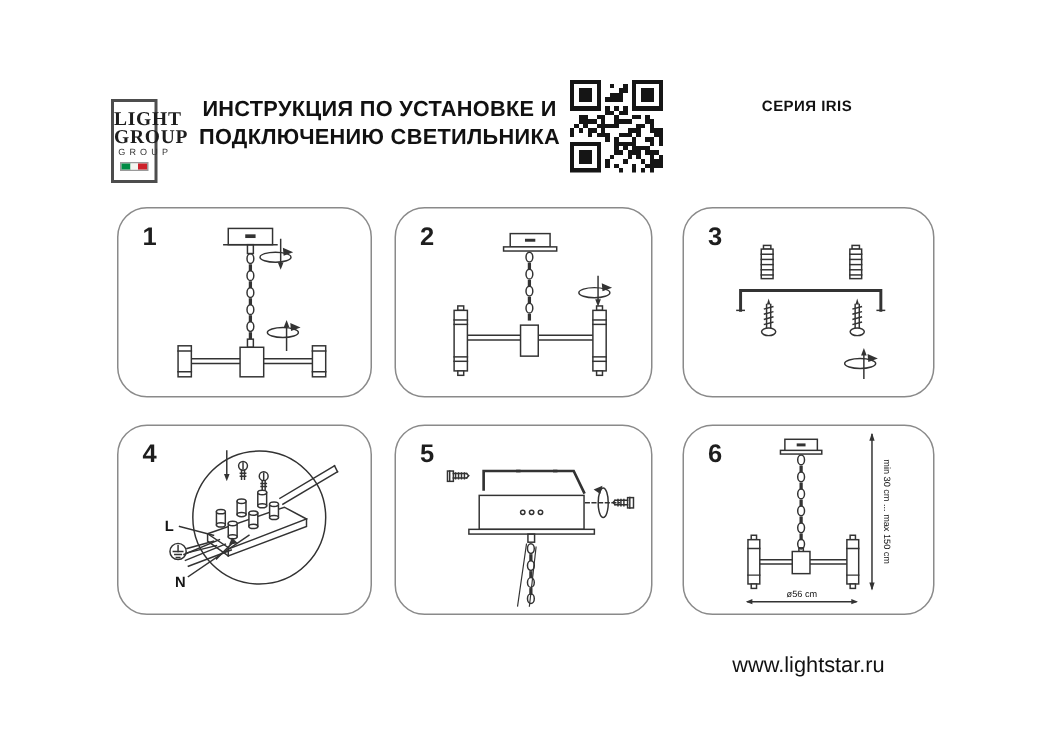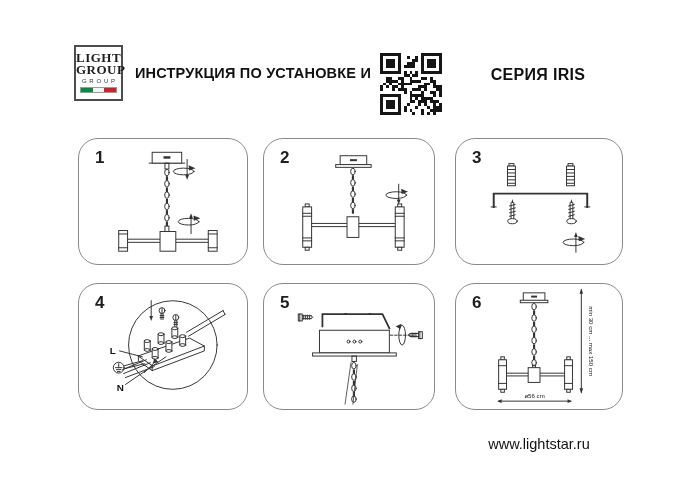--- a/index.html
+++ b/index.html
@@ -1,34 +1,34 @@
 <!DOCTYPE html>
 <html><head>
 <meta charset="utf-8">
 <style>
   html,body{margin:0;padding:0;background:#ffffff;}
   .sheet{position:relative;width:700px;height:494px;background:#ffffff;overflow:hidden;
          font-family:"Liberation Sans",sans-serif;color:#161616;}
 
   
-  .logo{position:absolute;left:74px;top:45px;width:49px;height:56px;border:2px solid #4d4d4d;
+  .logo{position:absolute;left:74px;top:66px;width:31px;height:56px;border:2px solid #4d4d4d;
         box-sizing:border-box;text-align:center;background:#fff;padding-top:5px;}
   .logo-word{font-family:"Liberation Serif",serif;font-weight:bold;font-size:13px;line-height:12px;
              letter-spacing:.5px;color:#1d1d1d;}
   .logo-group{font-size:6px;letter-spacing:2.8px;padding-left:2.8px;color:#333;margin-top:2px;}
   .flag{display:flex;height:4px;margin:3px 4px 0;border:1px solid #9a9a9a;}
   .flag span{flex:1;}
 
   .title{position:absolute;left:128px;top:64px;width:250px;text-align:center;font-weight:bold;
          font-size:14.5px;line-height:19px;letter-spacing:.2px;color:#111;}
 
   .qr{position:absolute;left:380px;top:53px;width:62px;height:62px;fill:#151515;shape-rendering:crispEdges;}
 
   .series-block{position:absolute;left:452px;top:66px;width:172px;text-align:center;color:#111;}
-  .series{font-size:16px;font-weight:bold;letter-spacing:.3px;margin-bottom:22px;}
+  .series{font-size:10px;font-weight:bold;letter-spacing:.3px;margin-bottom:22px;}
   .articles{font-size:14.5px;font-weight:bold;letter-spacing:.3px;}
 
   
   .panel{position:absolute;height:127px;border:1.3px solid #8a8a8a;border-radius:20px;
          box-sizing:border-box;background:#fff;}
   .c1{left:78px;width:170px;} .c2{left:263px;width:172px;} .c3{left:455px;width:168px;}
   .r1{top:138px;} .r2{top:283px;}
   .num{position:absolute;left:16px;top:9px;font-size:17px;font-weight:600;color:#1e1e1e;}
   .diagram{position:absolute;left:0;top:0;width:100%;height:100%;
            stroke:#333;fill:none;stroke-width:1;stroke-linecap:square;}
@@ -119,20 +119,21 @@
     <div class="logo-group">GROUP</div>
     <div class="flag">
       <span style="background:#008C45"></span>
         <span style="background:#F4F5F0"></span>
         <span style="background:#CD212A"></span>
     </div>
   </div>
 
   <div class="title">
     <div>ИНСТРУКЦИЯ ПО УСТАНОВКЕ И</div>
+    <div>ПОДКЛЮЧЕНИЮ СВЕТИЛЬНИКА</div>
   </div>
 
   <svg id="qr" class="qr" viewBox="0 0 21 21">
       <rect x="0" y="0" width="1" height="1"></rect>
       <rect x="1" y="0" width="1" height="1"></rect>
       <rect x="2" y="0" width="1" height="1"></rect>
       <rect x="3" y="0" width="1" height="1"></rect>
       <rect x="4" y="0" width="1" height="1"></rect>
       <rect x="5" y="0" width="1" height="1"></rect>
       <rect x="6" y="0" width="1" height="1"></rect>

